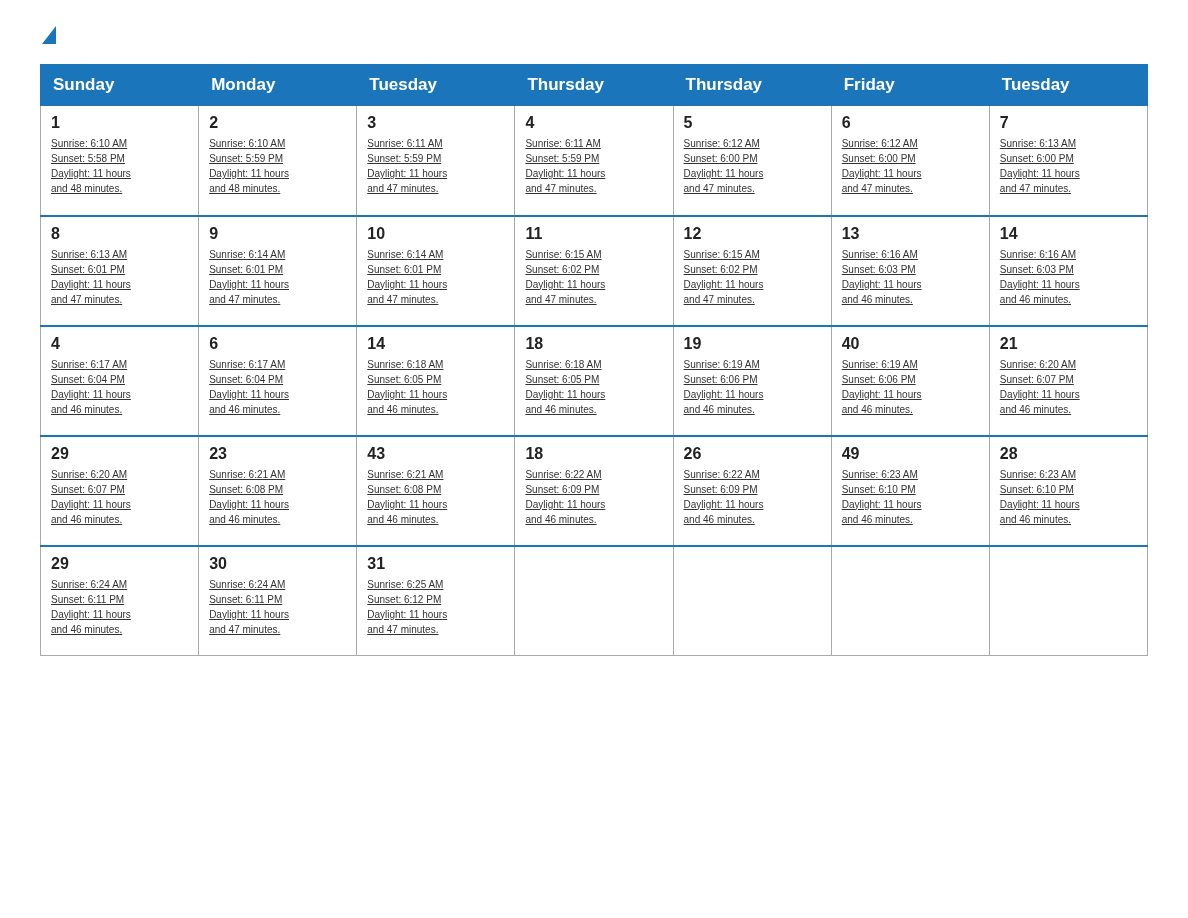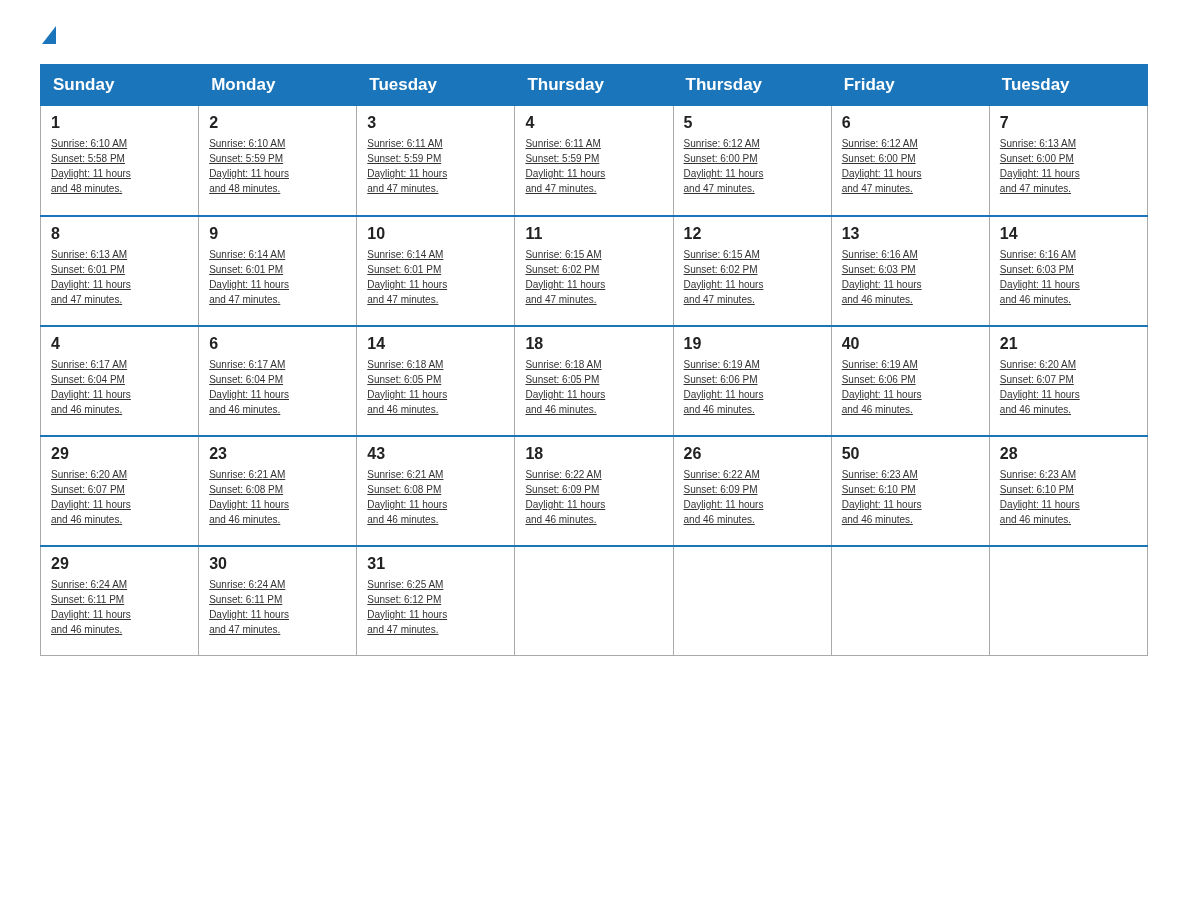--- a/index.html
+++ b/index.html
@@ -244,21 +244,21 @@
         </td>
         <td>
           <div class="day-number">18</div>
           <div class="day-info">Sunrise: 6:22 AM<br>Sunset: 6:09 PM<br>Daylight: 11 hours<br>and 46 minutes.</div>
         </td>
         <td>
           <div class="day-number">26</div>
           <div class="day-info">Sunrise: 6:22 AM<br>Sunset: 6:09 PM<br>Daylight: 11 hours<br>and 46 minutes.</div>
         </td>
         <td>
-          <div class="day-number">50</div>
+          <div class="day-number">49</div>
           <div class="day-info">Sunrise: 6:23 AM<br>Sunset: 6:10 PM<br>Daylight: 11 hours<br>and 46 minutes.</div>
         </td>
         <td>
           <div class="day-number">28</div>
           <div class="day-info">Sunrise: 6:23 AM<br>Sunset: 6:10 PM<br>Daylight: 11 hours<br>and 46 minutes.</div>
         </td>
       </tr>
       <tr class="row-divider">
         <td>
           <div class="day-number">29</div>

